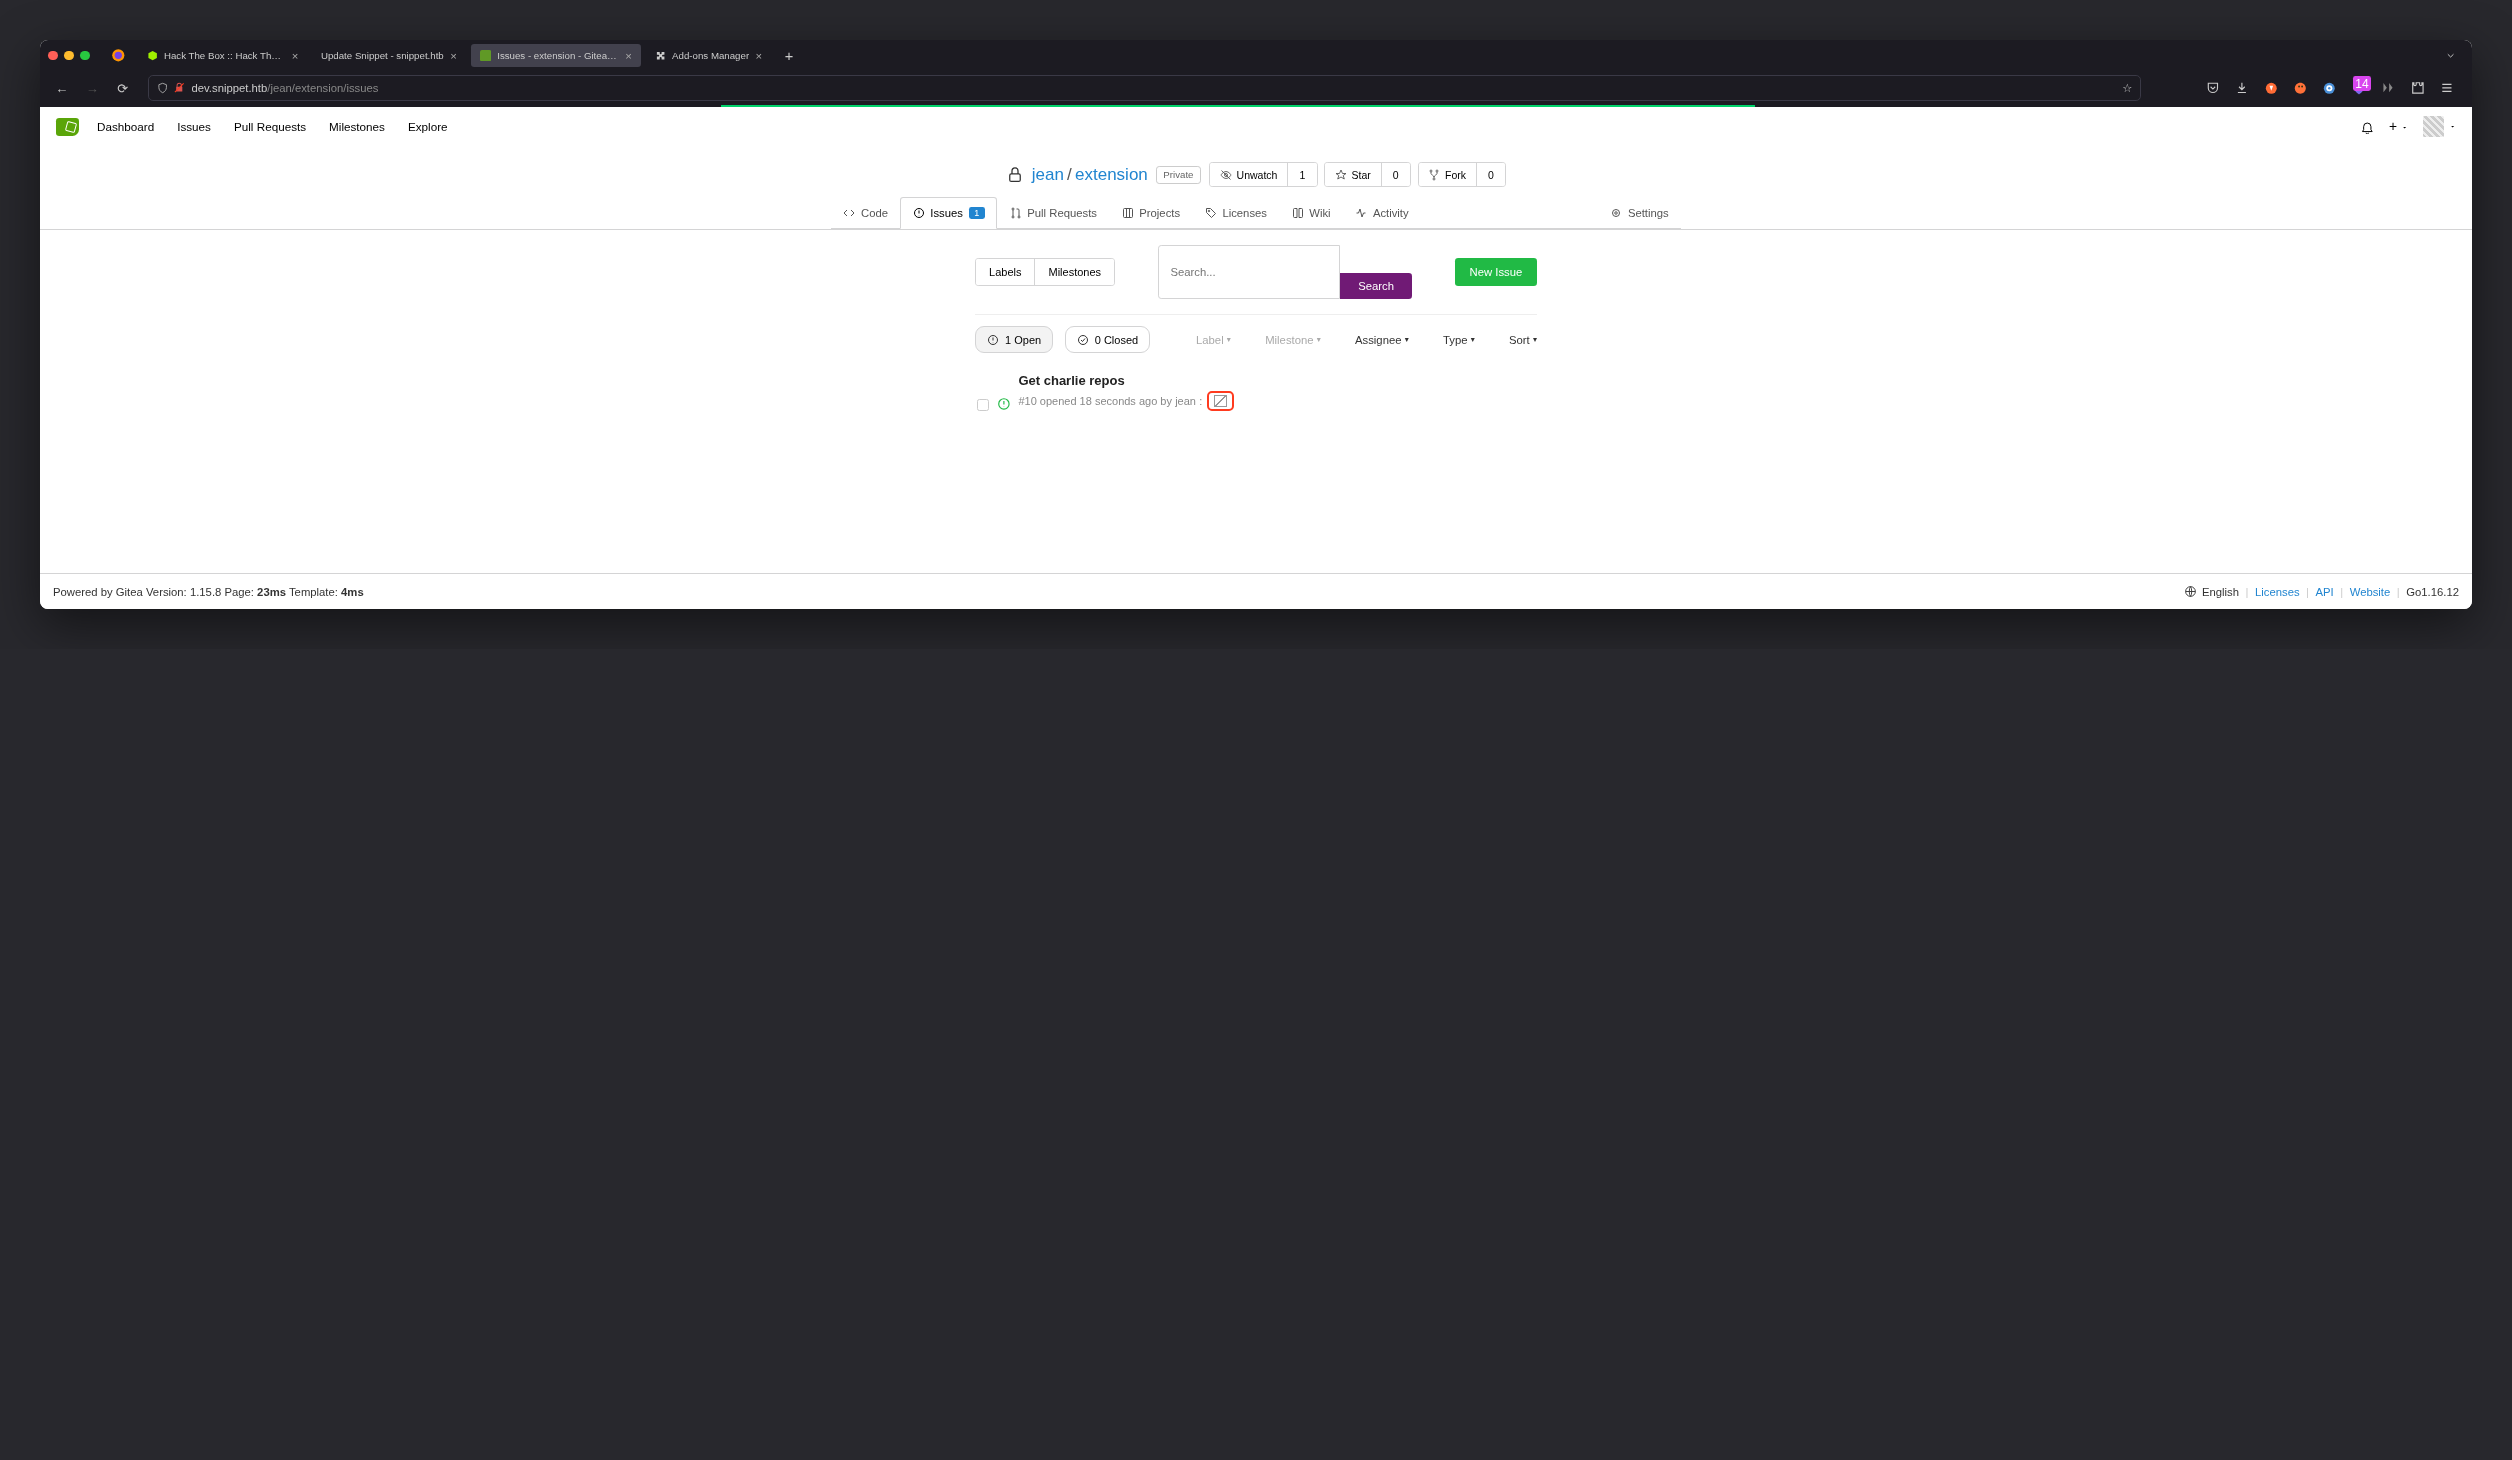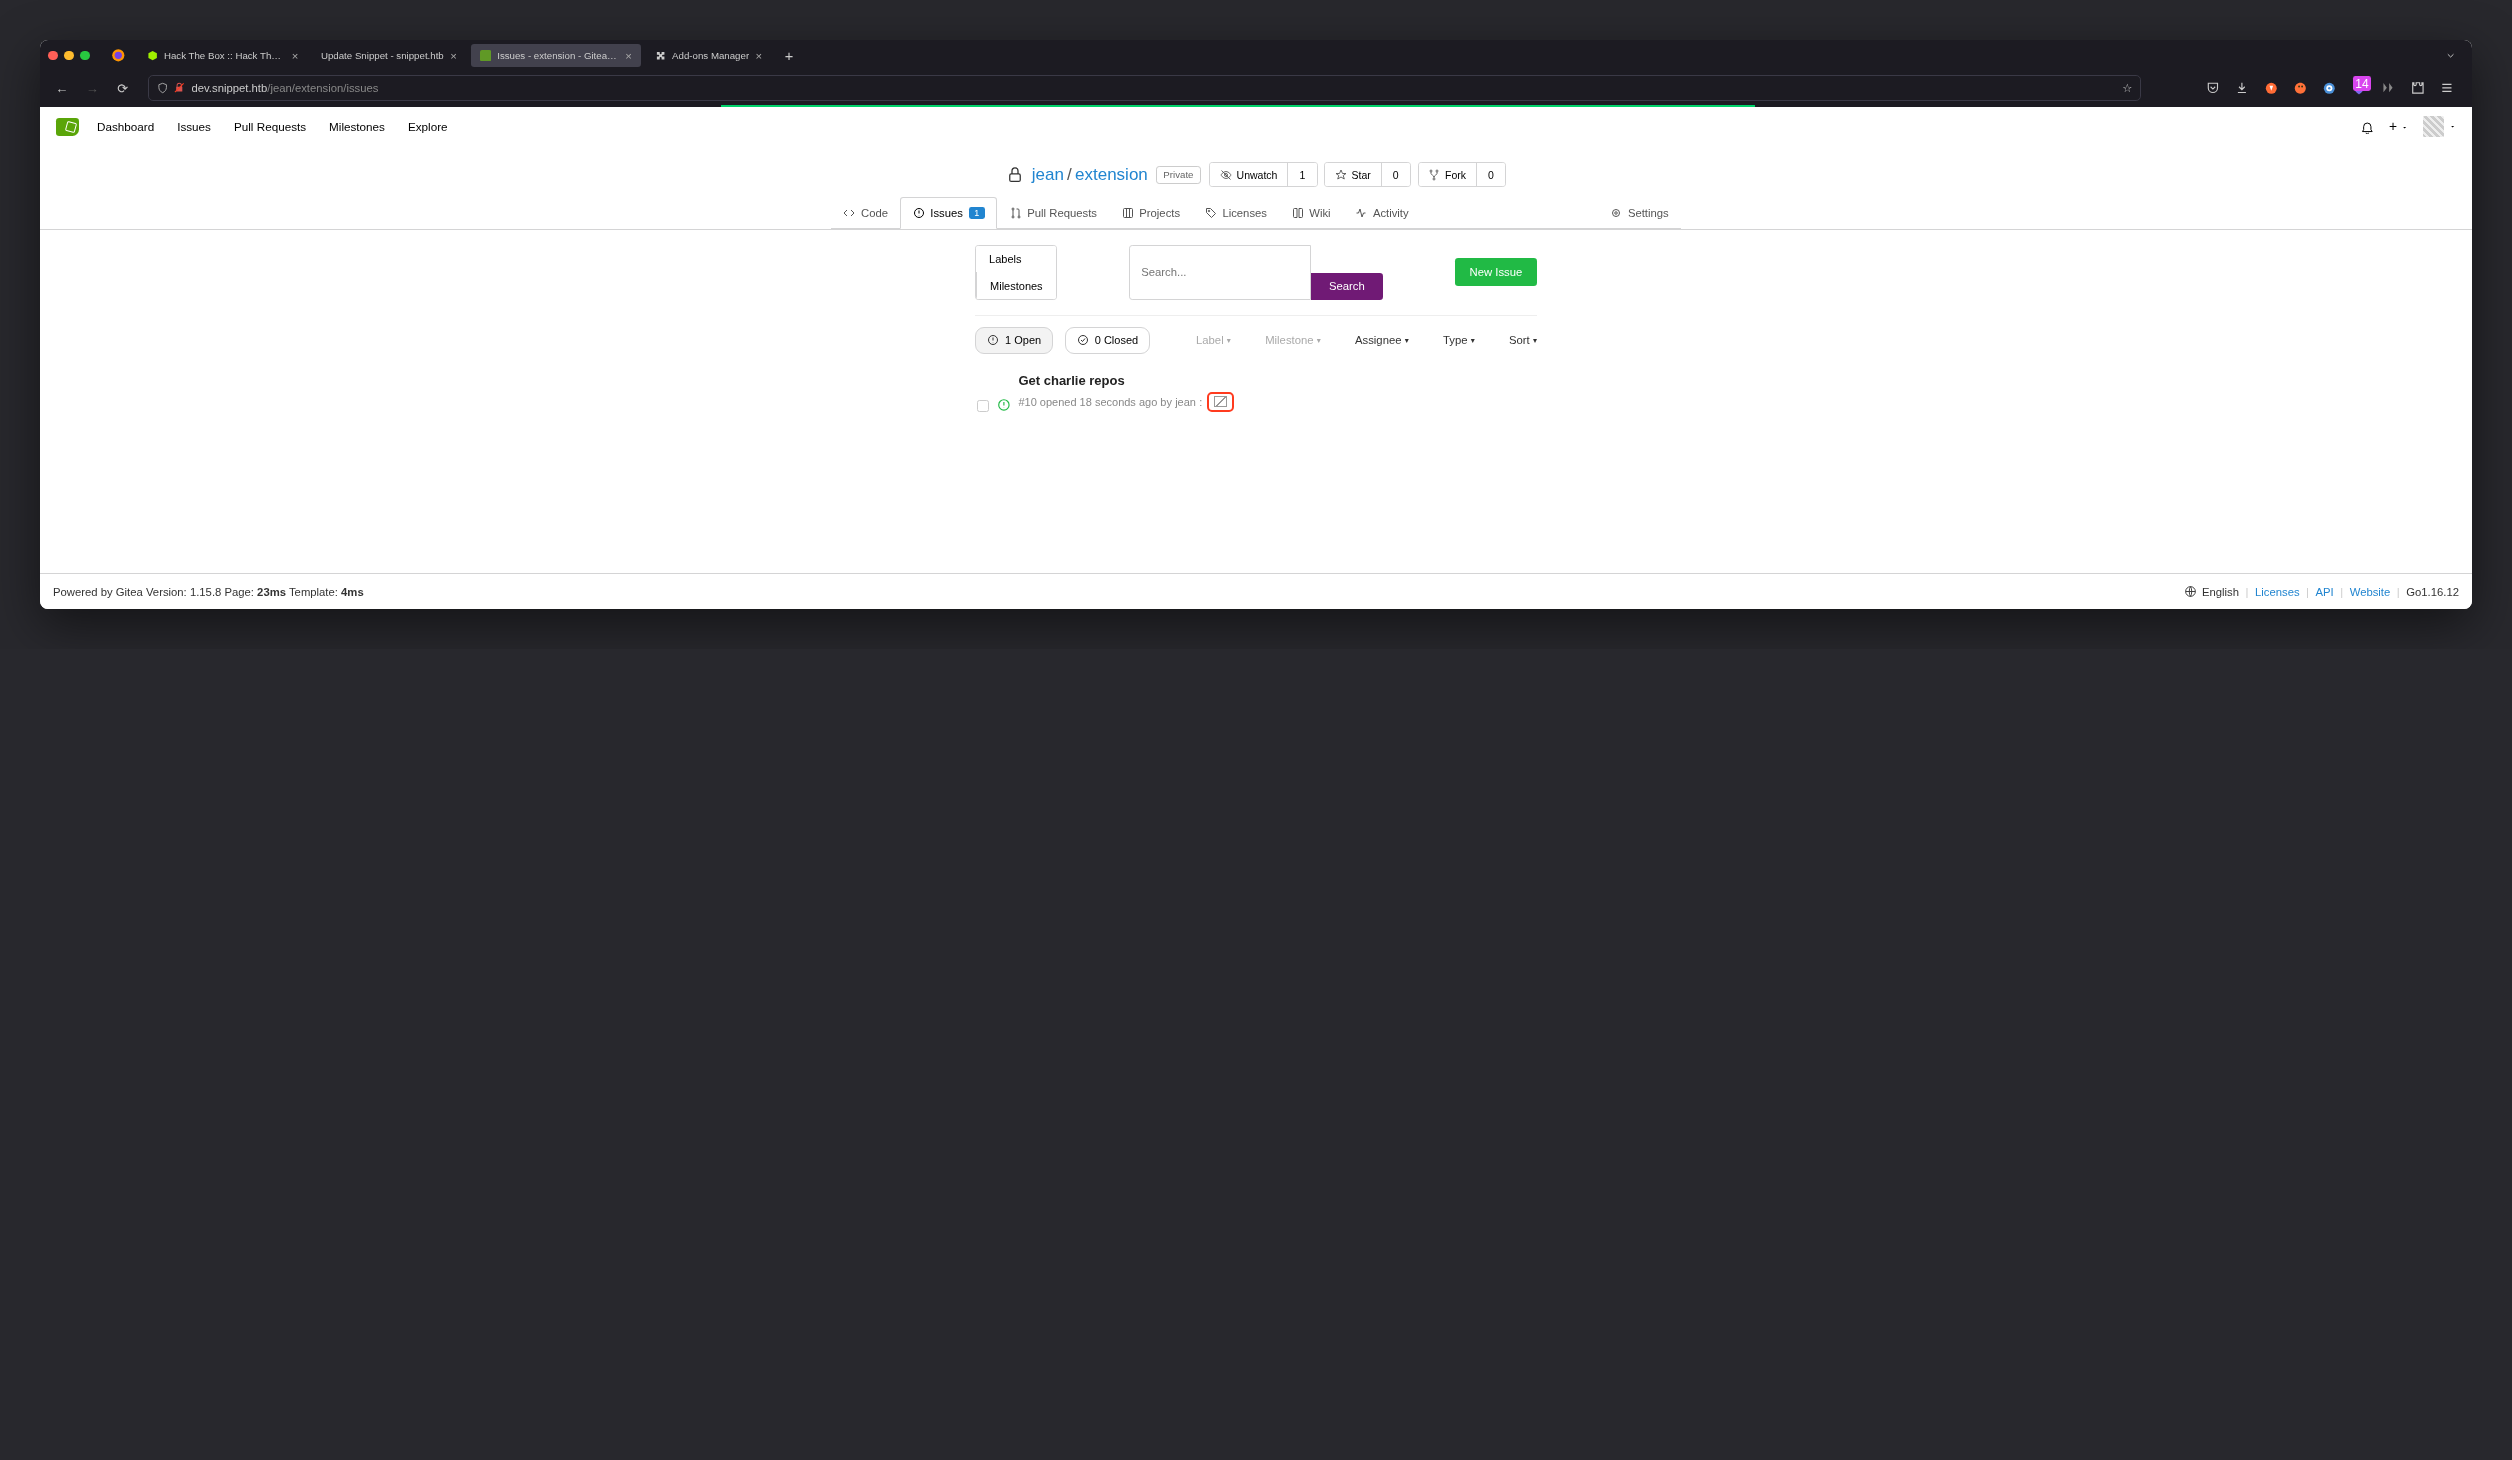--- a/index.html
+++ b/index.html
@@ -65,21 +65,21 @@
 
 .repo-tabs { display:flex; border-bottom:0.8px solid #d4d4d5; padding:0; max-width:850px; margin:0 auto; width:100%;}
 .repo-tabs-wrap{ border-bottom:0.8px solid #d4d4d5;}
 .rtab { padding:9px 11.3px; font-size:11.3px; color:#555; display:flex; align-items:center; gap:5.7px; border:0.8px solid transparent; margin-bottom:-0.8px;}
 .rtab.active { border:0.8px solid #d4d4d5; border-bottom-color:#fff; border-radius:3.2px 3.2px 0 0; color:#000;}
 .rtab .count-badge { background:#2185d0; color:#fff; font-size:9px; padding:0.8px 5.7px; border-radius:2.4px;}
 .rtab-spacer { flex:1;}
 
 .issues-body { max-width:850px; margin:0 auto; padding:14.6px 0 0;}
 .filter-row { display:flex; align-items:center; gap:0; padding-bottom:14.6px; border-bottom:0.8px solid #eee;}
-.pill-group { display:flex; border:0.8px solid #d4d4d5; border-radius:3.2px; overflow:hidden;flex-direction:column;}
+.pill-group { display:flex; border:0.8px solid #d4d4d5; border-radius:3.2px; overflow:hidden;}
 .pill { padding:7.3px 13px; font-size:11px; background:#fff;}
 .pill + .pill { border-left:0.8px solid #d4d4d5;}
 .search-wrap { display:flex; margin-left:auto; margin-right:auto;}
 .search-input { border:0.8px solid #d4d4d5; border-radius:3.2px 0 0 3.2px; padding:7.3px 11.3px; font-size:11.3px; width:182px; outline:none;}
 .search-btn { background:#701a75; color:#fff; border:none; padding:7.3px 18px; font-size:11.3px; border-radius:0 3.2px 3.2px 0;margin-top:28px;}
 .new-issue-btn { background:#21ba45; color:#fff; padding:8px 14.6px; font-size:11.3px; border-radius:3.2px; border:none; font-weight:500;}
 
 .state-row { display:flex; align-items:center; padding:11.3px 0 14.6px; gap:11.3px;}
 .state-btn { border:0.8px solid #d4d4d5; padding:6.5px 11.3px; font-size:11px; border-radius:9px; display:flex; align-items:center; gap:5.7px;}
 .state-btn.active { background:#f3f3f3;}

